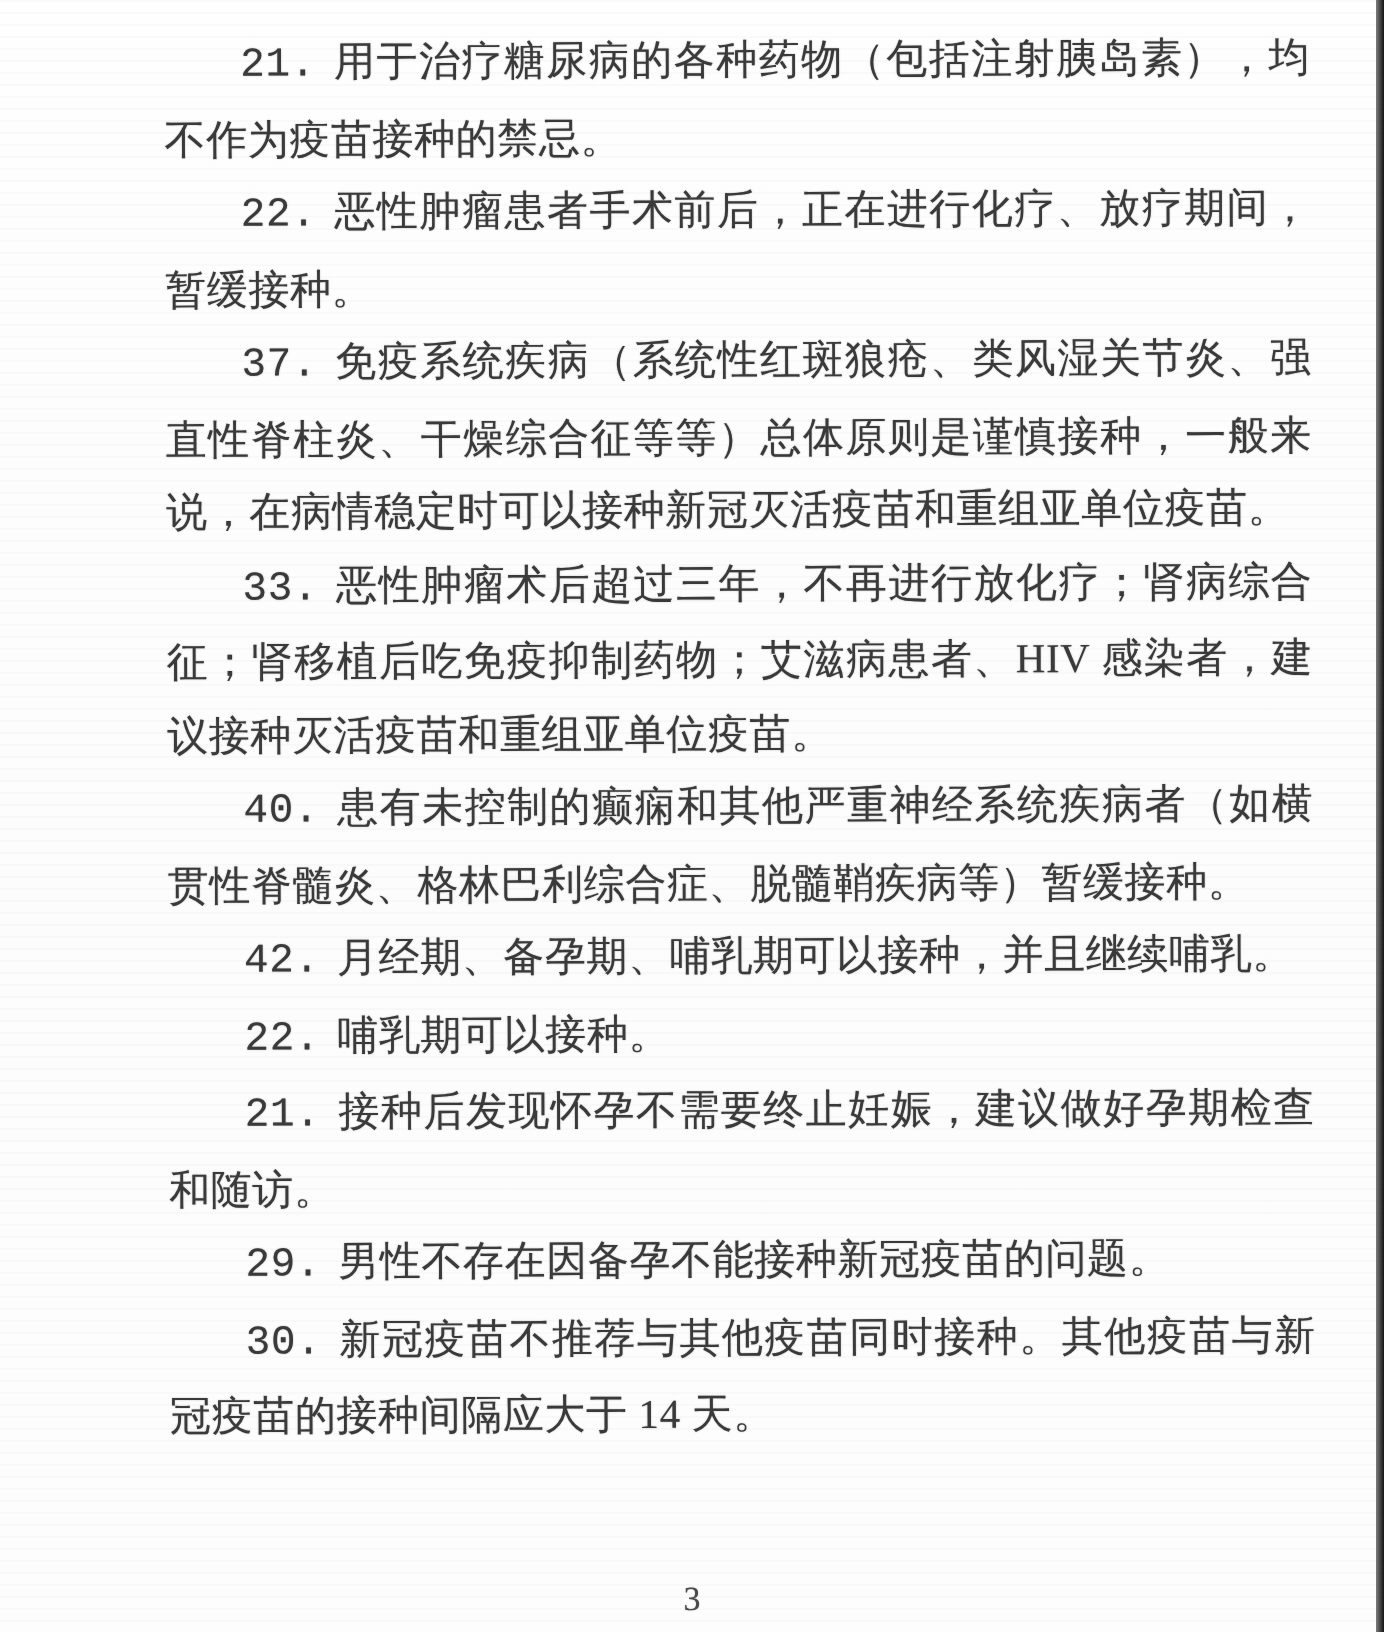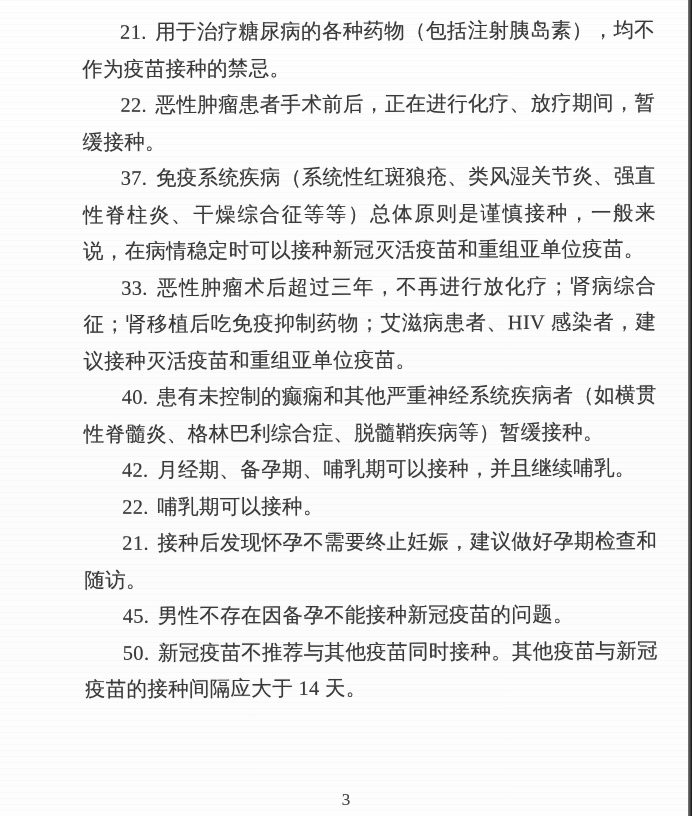--- a/index.html
+++ b/index.html
@@ -35,21 +35,21 @@
     line-height: 36.5px;
     color: #3a3a3a;
     text-align: justify;
     text-justify: inter-ideograph;
     text-indent: 38px;
     letter-spacing: 0.3px;
     text-shadow: 0 0 0.7px rgba(70,70,70,0.55);
   }
   p.item .num {
     margin-right: 0.42em;
-    font-family: Liberation Serif, serif;
+    font-family: Liberation Mono, monospace;
   }
   .page-number {
     position: absolute;
     bottom: 6px;
     left: 0;
     width: 100%;
     text-align: center;
     font-size: 17px;
     color: #4a4a4a;
     text-shadow: 0 0 0.6px rgba(80,80,80,0.5);
@@ -70,21 +70,21 @@
 
   <div class="content">
     <p class="item"><span class="num">21.</span><span>用于治疗糖尿病的各种药物（包括注射胰岛素），均不作为疫苗接种的禁忌。</span></p>
     <p class="item"><span class="num">22.</span><span>恶性肿瘤患者手术前后，正在进行化疗、放疗期间，暂缓接种。</span></p>
     <p class="item"><span class="num">37.</span><span>免疫系统疾病（系统性红斑狼疮、类风湿关节炎、强直性脊柱炎、干燥综合征等等）总体原则是谨慎接种，一般来说，在病情稳定时可以接种新冠灭活疫苗和重组亚单位疫苗。</span></p>
     <p class="item"><span class="num">33.</span><span>恶性肿瘤术后超过三年，不再进行放化疗；肾病综合征；肾移植后吃免疫抑制药物；艾滋病患者、HIV 感染者，建议接种灭活疫苗和重组亚单位疫苗。</span></p>
     <p class="item"><span class="num">40.</span><span>患有未控制的癫痫和其他严重神经系统疾病者（如横贯性脊髓炎、格林巴利综合症、脱髓鞘疾病等）暂缓接种。</span></p>
     <p class="item"><span class="num">42.</span><span>月经期、备孕期、哺乳期可以接种，并且继续哺乳。</span></p>
     <p class="item"><span class="num">22.</span><span>哺乳期可以接种。</span></p>
     <p class="item"><span class="num">21.</span><span>接种后发现怀孕不需要终止妊娠，建议做好孕期检查和随访。</span></p>
-    <p class="item"><span class="num">45.</span><span>男性不存在因备孕不能接种新冠疫苗的问题。</span></p>
-    <p class="item"><span class="num">50.</span><span>新冠疫苗不推荐与其他疫苗同时接种。其他疫苗与新冠疫苗的接种间隔应大于 14 天。</span></p>
+    <p class="item"><span class="num">29.</span><span>男性不存在因备孕不能接种新冠疫苗的问题。</span></p>
+    <p class="item"><span class="num">30.</span><span>新冠疫苗不推荐与其他疫苗同时接种。其他疫苗与新冠疫苗的接种间隔应大于 14 天。</span></p>
   </div>
 
   <div class="page-number">3</div>
 
   <div class="edge-line"></div>
 
 </div>
 
 </body></html>

